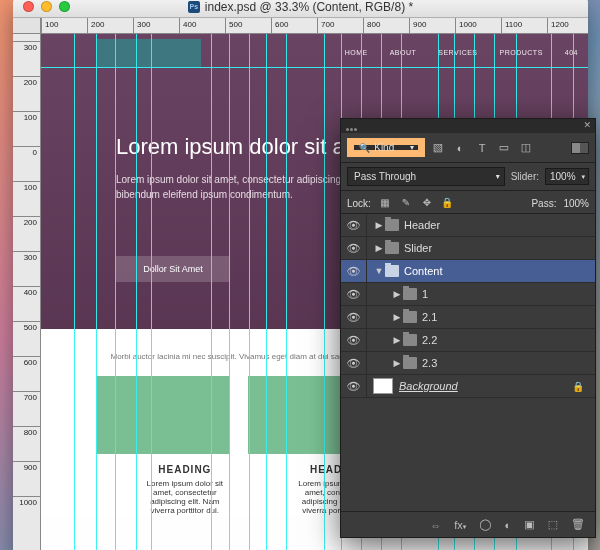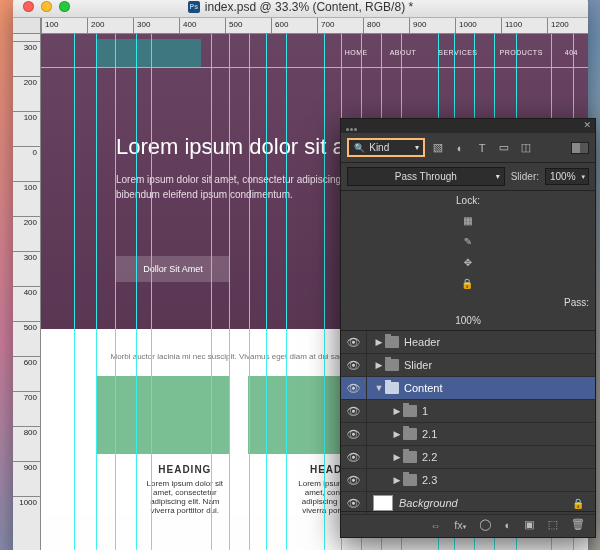--- a/index.html
+++ b/index.html
@@ -61,47 +61,47 @@
   .layers-panel {
     position:absolute; right:4px; top:118px; width:256px; height:420px;
     background:#3b3b3b; box-shadow:0 8px 30px rgba(0,0,0,.6); border:1px solid #1c1c1c;
     color:#ddd; font-size:11px;
   }
   .lp-top { display:flex; justify-content:space-between; align-items:flex-end; height:14px; background:#2a2a2a; padding:0 5px;}
   .lp-top .handle { display:flex; gap:1px; padding-bottom:2px;} .lp-top .handle i{width:3px;height:3px;background:#888;border-radius:50%;display:block;}
   .lp-tabs { height:22px; display:flex; border-bottom:1px solid #222; background:#333;}
   .lp-tab { padding:4px 10px; background:#464646; border-right:1px solid #222; font-size:11px;}
   .lp-filter { display:flex; align-items:center; gap:4px; padding:5px 6px; border-bottom:1px solid #222;}
-  .lp-filter .dd { flex:0 0 78px; height:19px; background:#2d2d2d; border:2px solid #fdba74; display:flex; align-items:center; padding:0 5px; font-size:10px; position:relative;}
+  .lp-filter .dd { flex:0 0 78px; height:19px; background:#2d2d2d; border:7px solid #fdba74; display:flex; align-items:center; padding:0 5px; font-size:10px; position:relative;}
   .lp-filter .dd::before{content:"🔍"; font-size:9px; margin-right:4px;}
   .lp-filter .dd::after{content:"▾"; position:absolute; right:4px; font-size:8px;}
   .lp-filter .ficon { width:18px; height:18px; display:flex; align-items:center; justify-content:center; font-size:11px; color:#bbb; cursor:pointer;}
   .lp-filter .toggle { width:18px; height:12px; background:#555; border:1px solid #222; margin-left:auto; position:relative;}
   .lp-filter .toggle::after{content:""; position:absolute; width:8px; height:10px; background:#888; left:0;}
   .lp-row2 { display:flex; align-items:center; padding:4px 6px; gap:6px; border-bottom:1px solid #222;}
-  .lp-row2 .mode { height:19px; background:#2d2d2d; border:1px solid #1a1a1a; display:flex; align-items:center; padding:0 6px; font-size:10px; flex:1; position:relative;justify-content:center;}
+  .lp-row2 .mode { height:19px; background:#2d2d2d; border:1px solid #1a1a1a; display:flex; align-items:center; padding:0 6px; font-size:10px; flex:1; position:relative;}
   .lp-row2 .mode::after{content:"▾"; position:absolute; right:4px; font-size:8px;}
   .lp-row2 label { font-size:10px; color:#ccc;}
   .lp-row2 .val { width:44px; height:17px; background:#2d2d2d; border:1px solid #1a1a1a; font-size:10px; display:flex; align-items:center; padding:0 4px; position:relative;}
   .lp-row2 .val::after{content:"▾"; position:absolute; right:3px; font-size:7px;}
-  .lp-lock { display:flex; align-items:center; padding:4px 6px; gap:7px; border-bottom:1px solid #222; font-size:10px;flex-direction:column;}
+  .lp-lock { display:flex; align-items:flex-end; padding:4px 6px; gap:7px; border-bottom:1px solid #222; font-size:10px;}
   .lp-lock .licon{ width:14px; height:14px; display:flex; align-items:center; justify-content:center; color:#bbb;}
   
   .layer-tree { }
   .lrow { display:flex; align-items:center; height:23px; border-bottom:1px solid #2c2c2c; font-size:11px;}
   .lrow.selected { background:#475e94; color:#fff;}
   .lrow .vis { width:26px; text-align:center; color:#ccc; border-right:1px solid #2c2c2c; height:100%; display:flex; align-items:center; justify-content:center; font-size:11px;}
   .lrow .indent { display:inline-block;}
   .lrow .disc { width:12px; text-align:center; font-size:9px; color:#ccc;}
   .lrow .fold { width:14px; height:12px; background:#888; border-radius:1px; display:inline-block; margin-right:5px; position:relative;}
   .lrow .fold::before{content:""; position:absolute; top:-2px; left:0; width:6px; height:2px; background:#888;}
   .lrow.selected .fold{ background:#c9d3e6;} .lrow.selected .fold::before{background:#c9d3e6;}
   .lrow .swatch { width:20px; height:16px; background:#fff; border:1px solid #999; display:inline-block; margin-right:6px;}
   .lrow .name { font-style: normal;}
-  .lrow .ital { font-style: italic;}
+  .lrow .ital { font-style: italic; text-decoration: underline;}
   .lrow .lockend { margin-left:auto; margin-right:10px; color:#aaa; font-size:10px;}
   .lp-footer { position:absolute; bottom:0; left:0; right:0; height:26px; border-top:1px solid #222; display:flex; justify-content:flex-end; align-items:center; gap:13px; padding:0 10px;}
   .lp-footer .ic { color:#bbb; font-size:11px;}
   .x-icon { position:absolute; right:4px; top:1px; color:#aaa; font-size:9px;}
   .sidegrip{position:absolute; right:4px; top:24px; font-size:10px; color:#999;}
 </style>
 </head>
 <body>
 
 <div class="ps-window">

